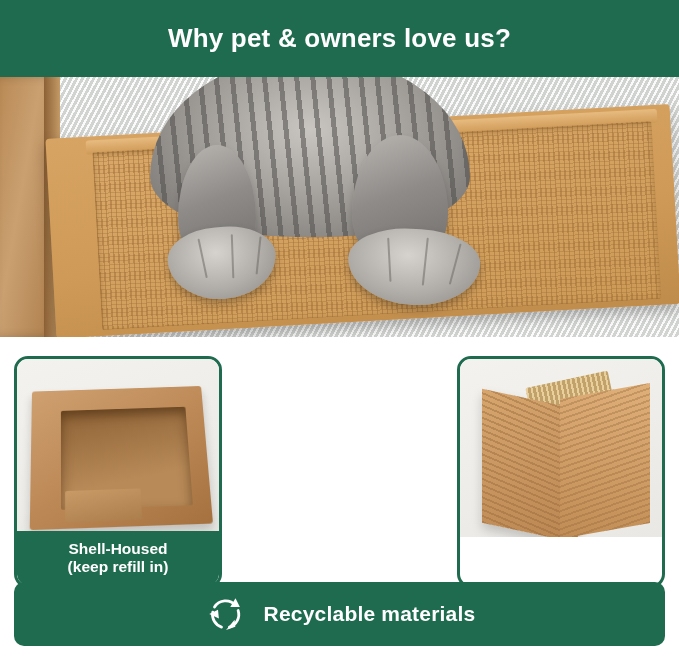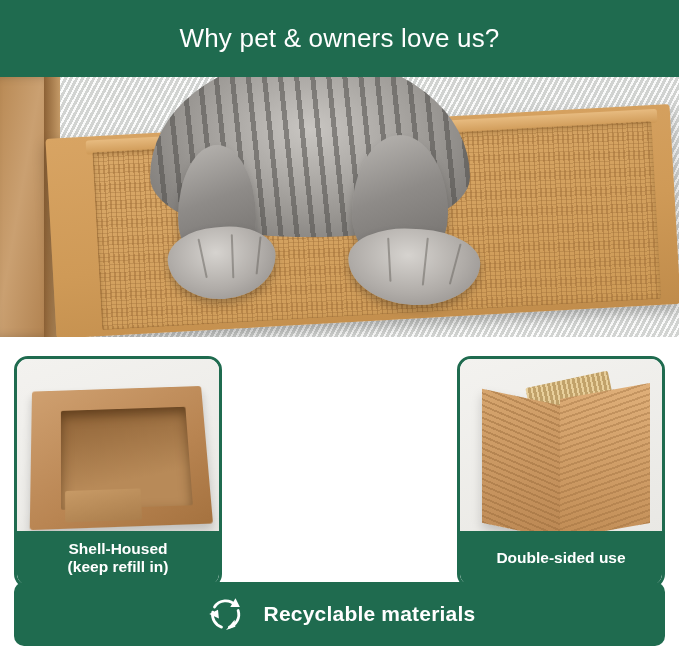--- a/index.html
+++ b/index.html
@@ -25,21 +25,21 @@
     width: 679px;
     height: 77px;
     background: #1f6b4f;
     display: flex;
     align-items: center;
     justify-content: center;
   }
   #header-title {
     color: #ffffff;
     font-size: 26px;
-    font-weight: normal;
+    font-weight: bold;
     letter-spacing: 0.2px;
     text-align: center;
   }
 
   
   #hero {
     position: absolute;
     left: 0; top: 77px;
     width: 679px;
     height: 260px;
@@ -356,23 +356,20 @@
     </div>
 
 
     <div class="card" id="card-3">
       <div class="card-photo">
         <div class="wedge">
           <div class="wedge-corrugate"></div>
           <div class="wedge-face-a"></div>
           <div class="wedge-face-b"></div>
         </div>
-      </div>
-      <div class="card-caption">
-        <span>Double-sided use</span>
       </div>
     </div>
 
   </div>
 
   <div id="bottom-bar">
     <span id="recycle-icon">
       <svg viewBox="0 0 48 48" width="42" height="42" aria-hidden="true">
         <g fill="none" stroke="#ffffff" stroke-width="3.2" stroke-linecap="round">
           <path d="M12 16 A15 15 0 0 1 36 14"></path>

